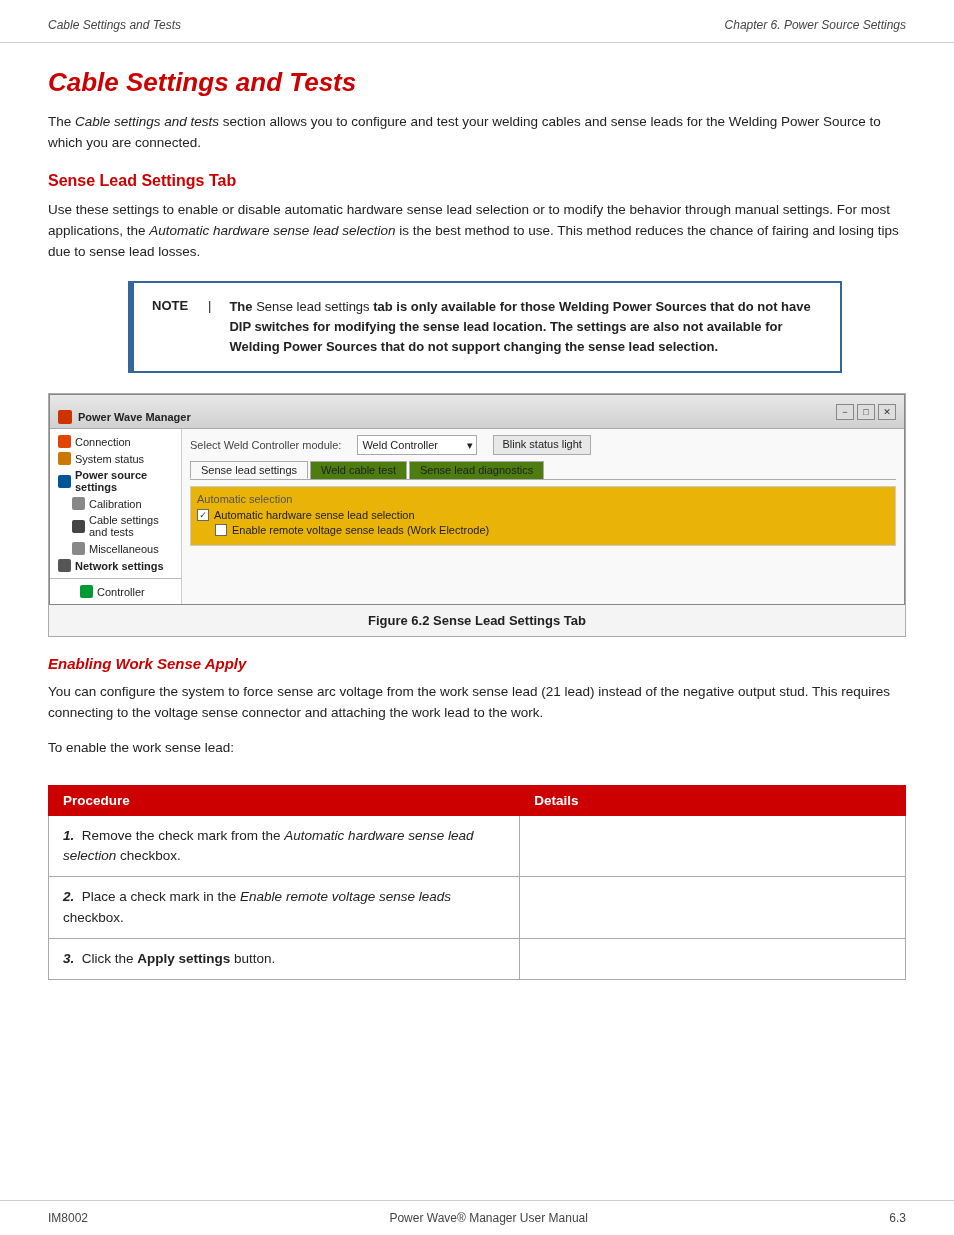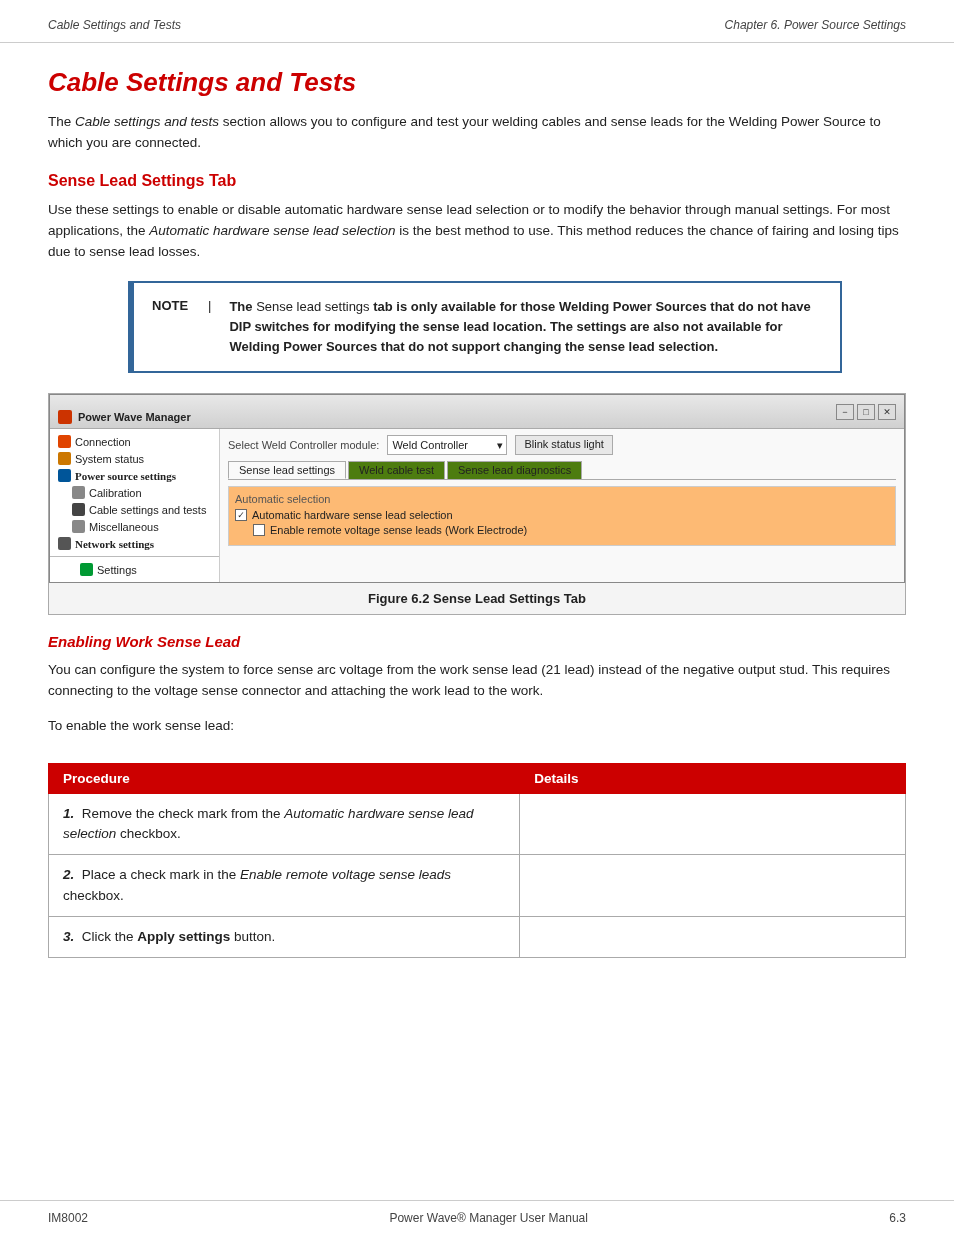--- a/index.html
+++ b/index.html
@@ -154,38 +154,37 @@
       display: flex;
       align-items: center;
       justify-content: center;
       cursor: pointer;
       color: #333;
     }
     .pwm-body {
       display: flex;
     }
     .pwm-sidebar {
-      width: 170px;
+      width: 132px;
       background: #fff;
       border-right: 1px solid #ccc;
       padding: 4px 0;
       font-size: 11px;
     }
     .pwm-sidebar-item {
       padding: 2px 8px;
       display: flex;
       align-items: center;
       gap: 4px;
       color: #222;
       cursor: default;
     }
     .pwm-sidebar-item.selected,
     .pwm-sidebar-item.bold {
       font-weight: bold;
-      font-family: Liberation Serif, serif;
     }
     .pwm-sidebar-icon {
       width: 13px;
       height: 13px;
       background: #aaa;
       border-radius: 2px;
       display: inline-block;
       flex-shrink: 0;
     }
     .icon-connection { background: #e04400; }
@@ -198,21 +197,21 @@
     .icon-devicenet { background: #009933; }
 
     .pwm-main {
       flex: 1;
       background: #f9f9f9;
       padding: 6px 8px;
     }
     .pwm-toolbar {
       display: flex;
       align-items: center;
-      gap: 8px;
+      gap: 16px;
       margin-bottom: 6px;
     }
     .pwm-toolbar-label {
       font-size: 11px;
       color: #444;
     }
     .pwm-select {
       border: 1px solid #aaa;
       background: #fff;
       padding: 1px 4px;
@@ -245,21 +244,21 @@
       cursor: pointer;
       margin-right: 2px;
     }
     .pwm-tab.active {
       background: #f9f9f9;
       border-bottom: 1px solid #f9f9f9;
       z-index: 1;
     }
     .pwm-content-area {
       border: 1px solid #ccc;
-      background: #fdba74;
+      background: #eab308;
       padding: 6px;
       font-size: 11px;
     }
     .pwm-group-label {
       font-size: 11px;
       color: #555;
       margin-bottom: 4px;
     }
     .pwm-checkbox-row {
       display: flex;
@@ -415,21 +414,21 @@
             <span class="pwm-sidebar-icon icon-misc"></span>
             <span>Miscellaneous</span>
           </div>
           <div class="pwm-sidebar-item bold">
             <span class="pwm-sidebar-icon icon-network"></span>
             <span>Network settings</span>
           </div>
           <div class="pwm-sidebar-bottom">
             <div class="pwm-sidebar-item" style="padding-left:30px;">
               <span class="pwm-sidebar-icon icon-devicenet"></span>
-              <span>Settings</span>
+              <span>Controller</span>
             </div>
           </div>
         </div>
 
         <div class="pwm-main">
 
           <div class="pwm-toolbar">
             <span class="pwm-toolbar-label">Select Weld Controller module:</span>
             <div class="pwm-select">
               <span>Weld Controller</span>
@@ -455,21 +454,21 @@
               <span>Enable remote voltage sense leads (Work  Electrode)</span>
             </div>
           </div>
         </div>
       </div>
     </div>
 
     <div class="figure-caption">Figure 6.2    Sense Lead Settings Tab</div>
   </div>
 
-  <h3 class="subsection-heading">Enabling Work Sense Lead</h3>
+  <h3 class="subsection-heading">Enabling Work Sense Apply</h3>
 
   <p class="body-text">
     You can configure the system to force sense arc voltage from the work sense lead (21 lead) instead of the negative output stud.  This requires connecting to the voltage sense connector and attaching the work lead to the work.
   </p>
 
   <p class="body-text">To enable the work sense lead:</p>
 
   <table class="procedure-table">
     <thead>
       <tr>

